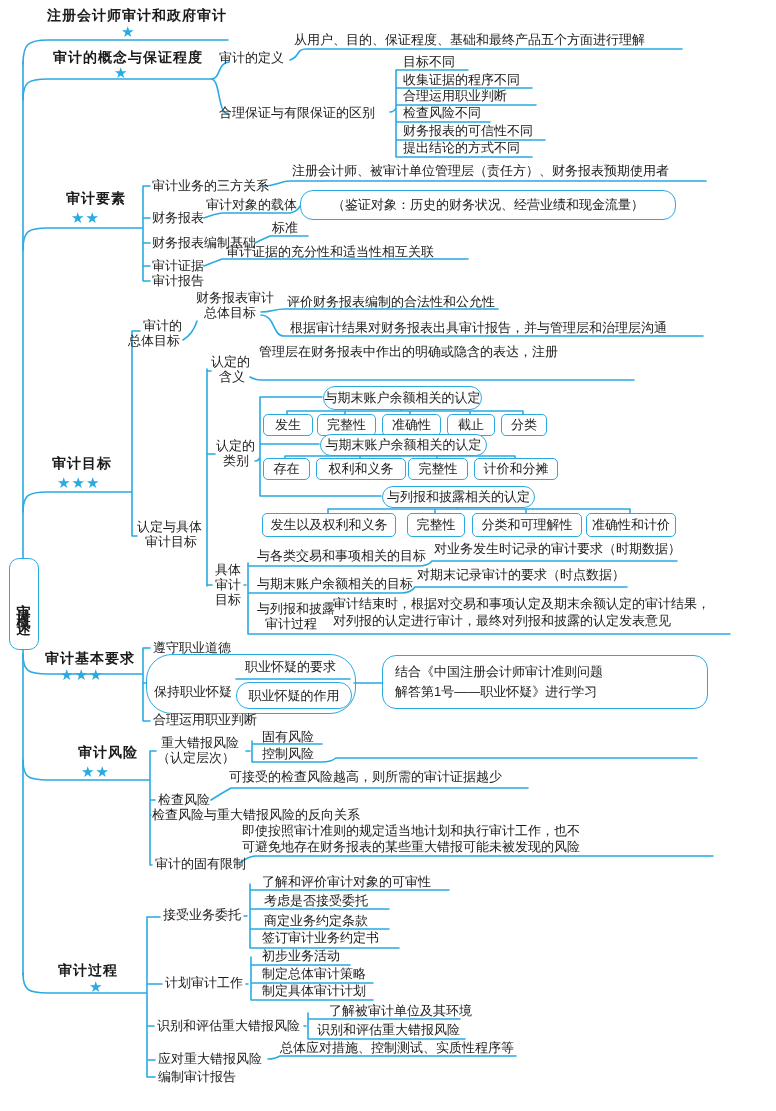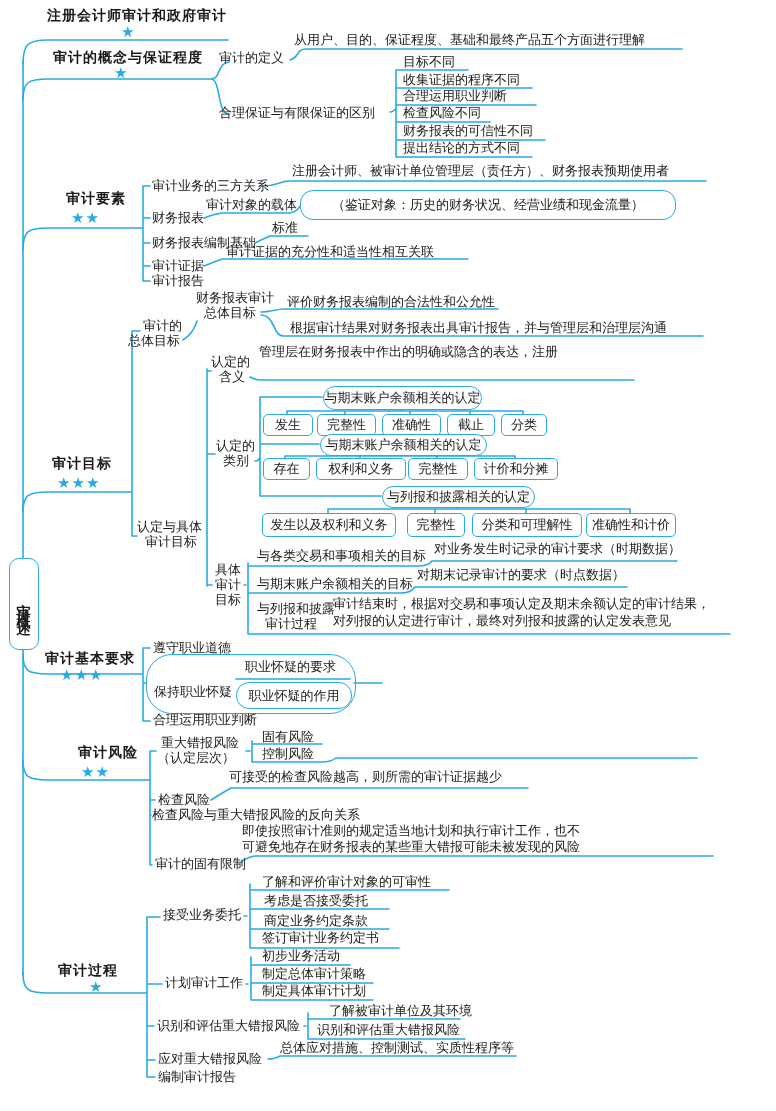--- a/index.html
+++ b/index.html
@@ -110,20 +110,24 @@
   <div class="t" style="left:333px;top:597px">审计结束时，根据对交易和事项认定及期末余额认定的审计结果，</div>
   <div class="t" style="left:333px;top:614px">对列报的认定进行审计，最终对列报和披露的认定发表意见</div>
 
   <div class="t bl" style="left:45px;top:651px">审计基本要求</div>
   <div class="st" style="left:60px;top:666px">★★★</div>
   <div class="t" style="left:153px;top:641px">遵守职业道德</div>
   <div class="blob" style="left:146px;top:654px;width:208px;height:58px"></div>
   <div class="t" style="left:154px;top:685px">保持职业怀疑</div>
   <div class="t" style="left:245px;top:660px">职业怀疑的要求</div>
   <div class="bx rb" style="left:236px;top:682px;width:114px;height:25px">职业怀疑的作用</div>
+  <div class="notebox" style="left:382px;top:655px;width:312px;height:52px">
+    <div>结合《中国注册会计师审计准则问题</div>
+    <div>解答第1号——职业怀疑》进行学习</div>
+  </div>
   <div class="t" style="left:153px;top:713px">合理运用职业判断</div>
 
   <div class="t bl" style="left:78px;top:745px">审计风险</div>
   <div class="st" style="left:81px;top:763px">★★</div>
   <div class="t" style="left:161px;top:736px">重大错报风险</div>
   <div class="t" style="left:157px;top:751px">（认定层次）</div>
   <div class="t" style="left:262px;top:730px">固有风险</div>
   <div class="t" style="left:262px;top:747px">控制风险</div>
   <div class="t" style="left:158px;top:793px">检查风险</div>
   <div class="t" style="left:229px;top:770px">可接受的检查风险越高，则所需的审计证据越少</div>

